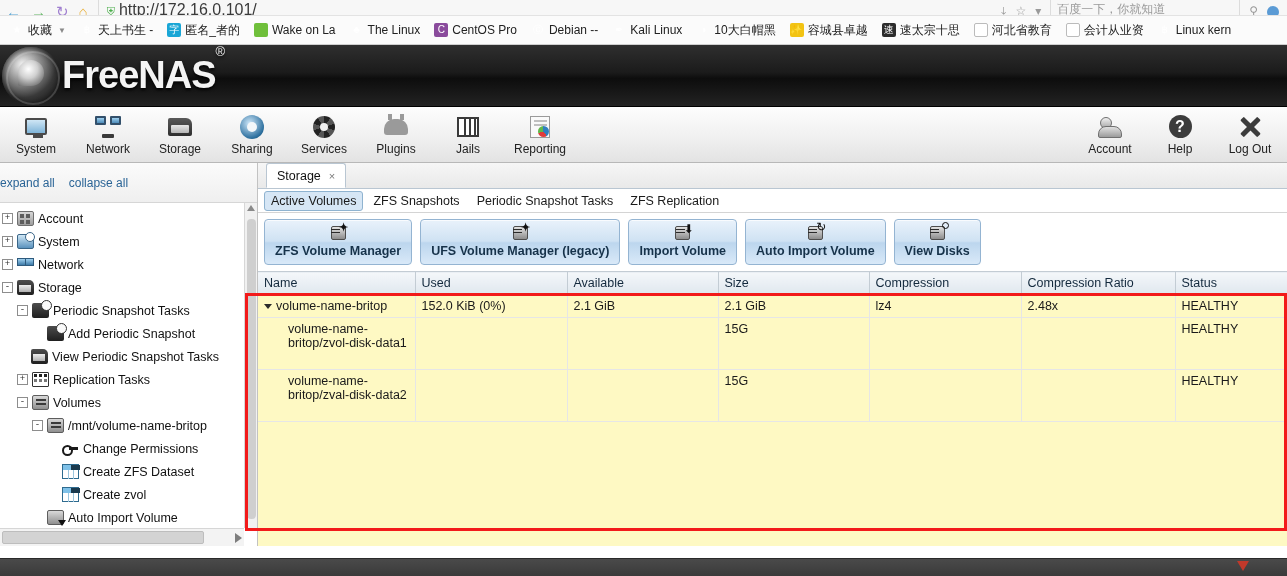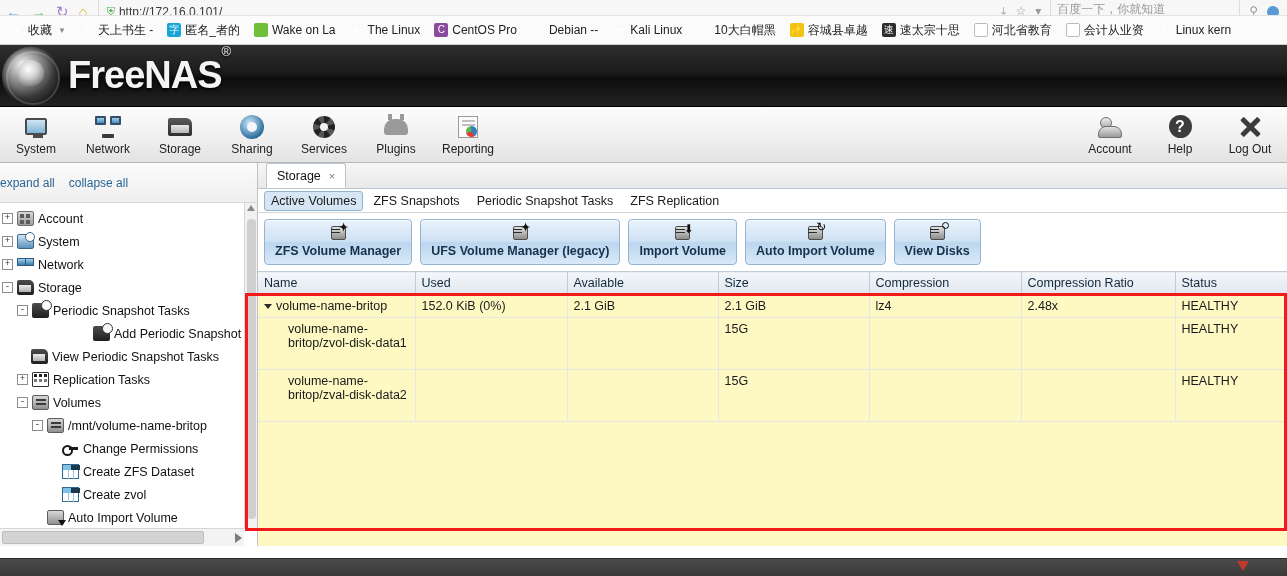--- a/index.html
+++ b/index.html
@@ -36,21 +36,21 @@
   .gl.fwd { color: #68b96a; }
   .gl.reload { color: #a07fd0; }
   .gl.home { color: #e8ae34; }
   .url-strip .url-box {
     flex: 1; display: flex; align-items: flex-end; gap: 4px;
     margin-left: 10px; height: 16px;
     border-left: 1px solid #dcdcdc; padding-left: 8px;
   }
   .url-strip .shield { color: #4cae4c; font-size: 11px; position: relative; top: 3px; }
   .url-strip .url-text {
-    color: #3a3a3a; font-size: 12px; position: relative; top: 4px;
+    color: #3a3a3a; font-size: 16px; position: relative; top: 4px;
     white-space: nowrap;
   }
   .url-strip .right-icons {
     display: flex; align-items: flex-end; gap: 9px; padding-right: 8px; height: 16px;
   }
   .url-strip .right-icons span { position: relative; top: 3px; color: #9a9a9a; font-size: 12px; }
   .url-strip .searchbox {
     width: 190px; border-left: 1px solid #dcdcdc; border-right: 1px solid #dcdcdc;
     height: 16px; display: flex; align-items: flex-end;
     padding: 0 6px; color: #b9b9b9; font-size: 11px;
@@ -110,21 +110,21 @@
     width: 26px; height: 26px; border-radius: 50% 50% 50% 10%;
     background: radial-gradient(circle at 40% 35%, #fff 0%, #d0d0d0 40%, #4a4a4a 100%);
   }
   .fn-logo-mark::before {
     content: ""; position: absolute; left: 4px; top: 4px;
     width: 50px; height: 50px; border-radius: 50%;
     border: 2px solid rgba(255,255,255,.18);
   }
   .fn-wordmark {
     color: #f4f4f4; font-size: 38px; font-weight: bold;
-    letter-spacing: -1px; margin-left: 8px;
+    letter-spacing: -1px; margin-left: 2px;
     text-shadow: 0 2px 3px rgba(0,0,0,.9);
     position: relative;
   }
   .fn-wordmark sup { font-size: 13px; font-weight: normal; top: -18px; position: relative; }
 
   
   .fn-navbar {
     height: 56px;
     background: linear-gradient(to bottom, #fdfdfd 0%, #f0f0f0 55%, #e3e3e3 100%);
     border-bottom: 1px solid #b8b8b8;
@@ -517,20 +517,26 @@
         <div class="lbl">Services</div>
       </div>
       <div class="nav-item">
         <div class="ico">
           <div class="ic-plug"></div>
         </div>
         <div class="lbl">Plugins</div>
       </div>
       <div class="nav-item">
         <div class="ico">
+          <div class="ic-jail"></div>
+        </div>
+        <div class="lbl">Jails</div>
+      </div>
+      <div class="nav-item">
+        <div class="ico">
           <div class="ic-report"></div>
         </div>
         <div class="lbl">Reporting</div>
       </div>
     </div>
   <div class="nav-right" id="nav-right">
       <div class="nav-item">
         <div class="ico">
           <div class="ic-account"></div>
         </div>
@@ -578,21 +584,21 @@
           <div class="tree-node" style="padding-left: 2px;">
             <span class="expander">-</span>
             <span class="tnode-ico ti-storage"></span>
             <span>Storage</span>
           </div>
           <div class="tree-node" style="padding-left: 17px;">
             <span class="expander">-</span>
             <span class="tnode-ico ti-snap"></span>
             <span>Periodic Snapshot Tasks</span>
           </div>
-          <div class="tree-node" style="padding-left: 32px; margin-left: 46px;">
+          <div class="tree-node" style="padding-left: 32px;">
             <span class="expander blank"></span>
             <span class="tnode-ico ti-snap"></span>
             <span>Add Periodic Snapshot</span>
           </div>
           <div class="tree-node" style="padding-left: 16px;">
             <span class="expander blank"></span>
             <span class="tnode-ico ti-storage"></span>
             <span>View Periodic Snapshot Tasks</span>
           </div>
           <div class="tree-node" style="padding-left: 17px;">

